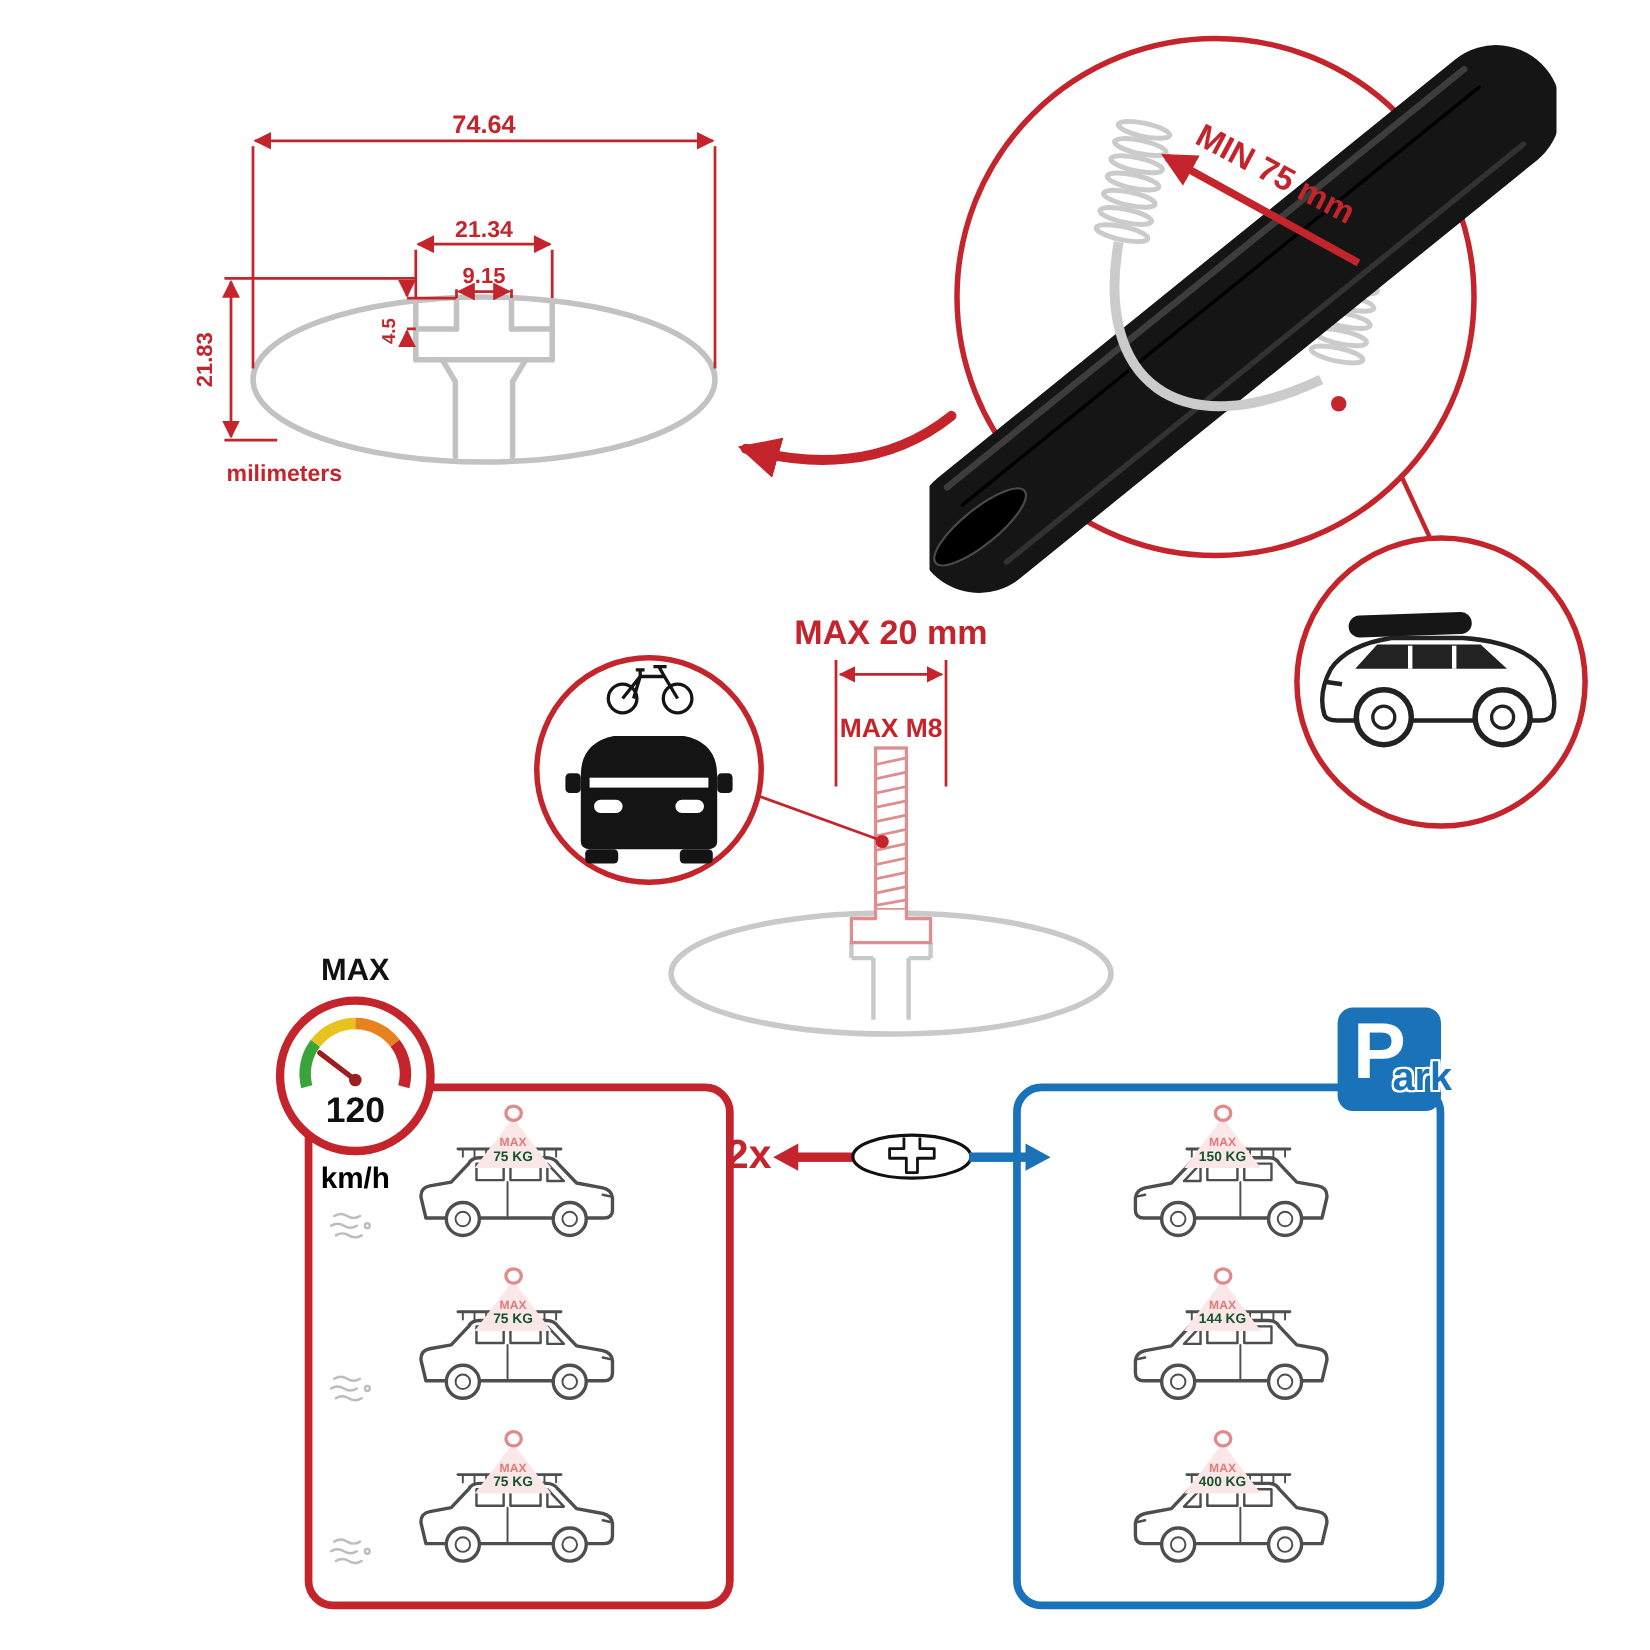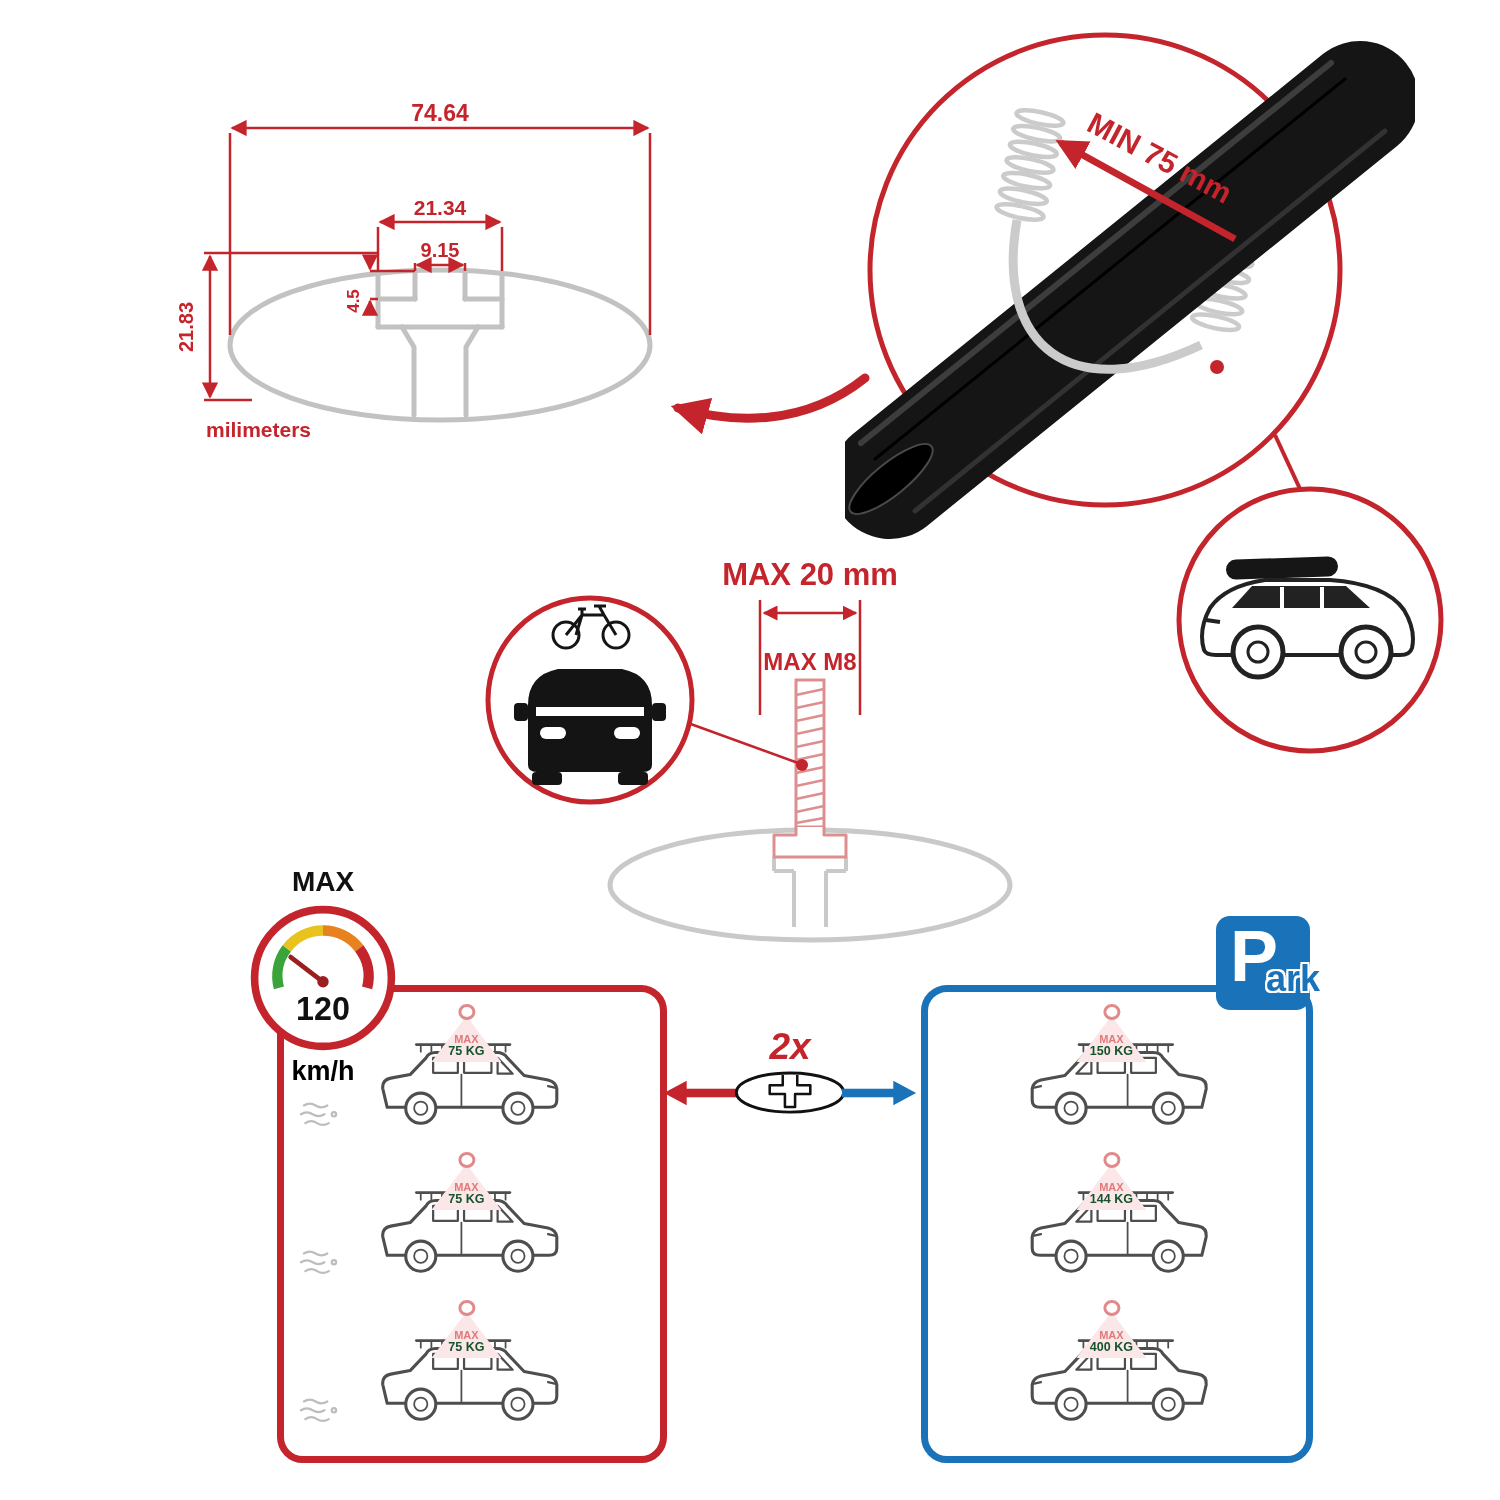--- a/index.html
+++ b/index.html
@@ -24,21 +24,21 @@
   .tag-hook{width:11px;height:11px;border:3px solid #e28a8a;border-radius:50%;background:#fff;
             margin-bottom:-4px;z-index:2;}
   .tag-body{width:70px;height:50px;background:#fbe7e7;clip-path:polygon(50% 0,100% 100%,0 100%);
             display:flex;flex-direction:column;justify-content:flex-end;align-items:center;padding-bottom:3px;box-sizing:border-box;}
   .tag-max{font-size:11px;font-weight:bold;color:#e07a7a;line-height:1.05;}
   .tag-load{font-size:12.5px;font-weight:bold;color:#14532d;line-height:1.1;}
 
   
   .mid-col{position:absolute;left:660px;top:1028px;width:260px;height:424px;
            display:flex;flex-direction:column;justify-content:space-between;z-index:3;}
-  .count-row{display:flex;flex-direction:column;align-items:center;font-style:italic;}
+  .count-row{display:flex;flex-direction:row;align-items:center;}
   .count-label{color:#c4242b;font-size:37px;font-weight:bold;line-height:1;margin-bottom:4px;}
   .row-arrows{display:flex;align-items:center;}
   .arrow-svg{width:76px;height:30px;flex:0 0 auto;}
   .bar-icon-svg{width:116px;height:47px;margin:0 -6px;flex:0 0 auto;}
 
   
   .speedo{position:absolute;left:247px;top:866px;width:152px;display:flex;flex-direction:column;
           align-items:center;z-index:6;}
   .speedo-max{font-size:28px;font-weight:bold;color:#111;margin-bottom:4px;}
   .speedo-unit{font-size:27px;font-weight:600;color:#000000;margin-top:2px;}

